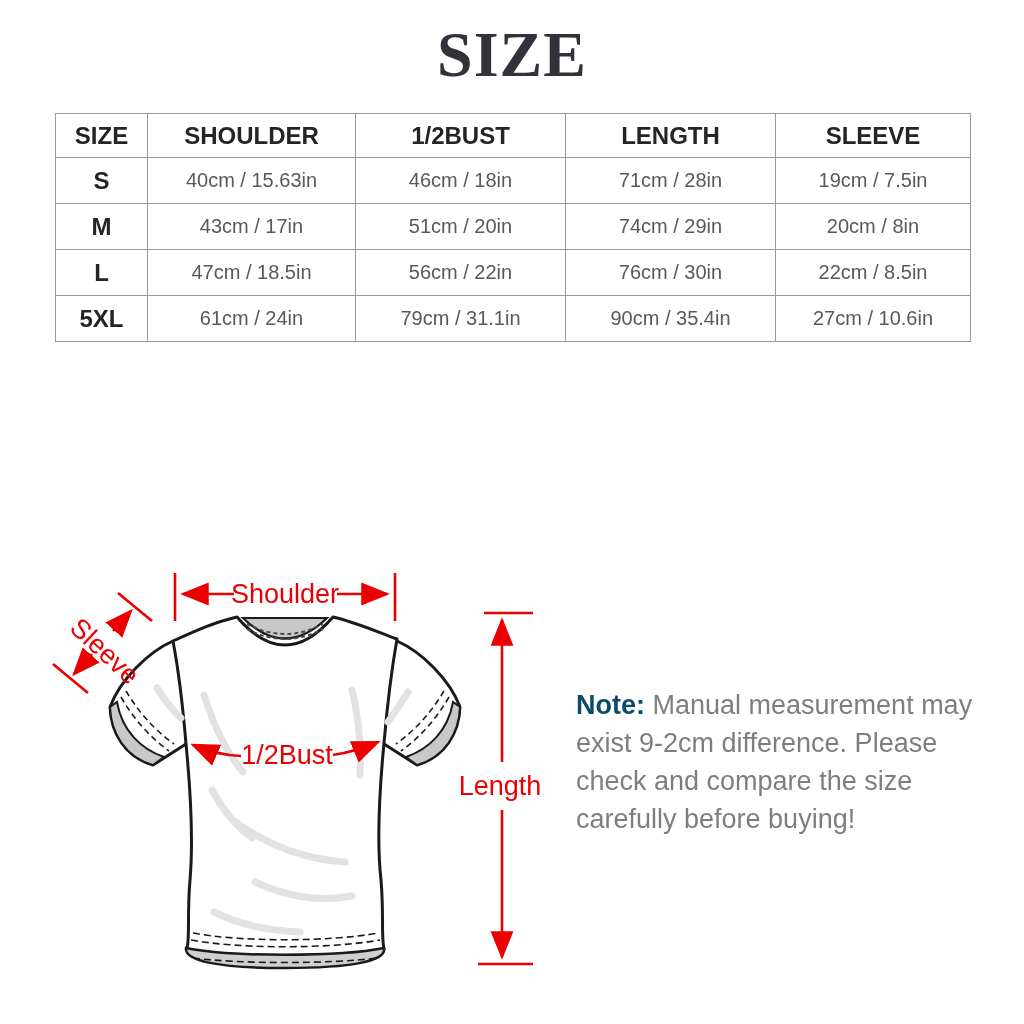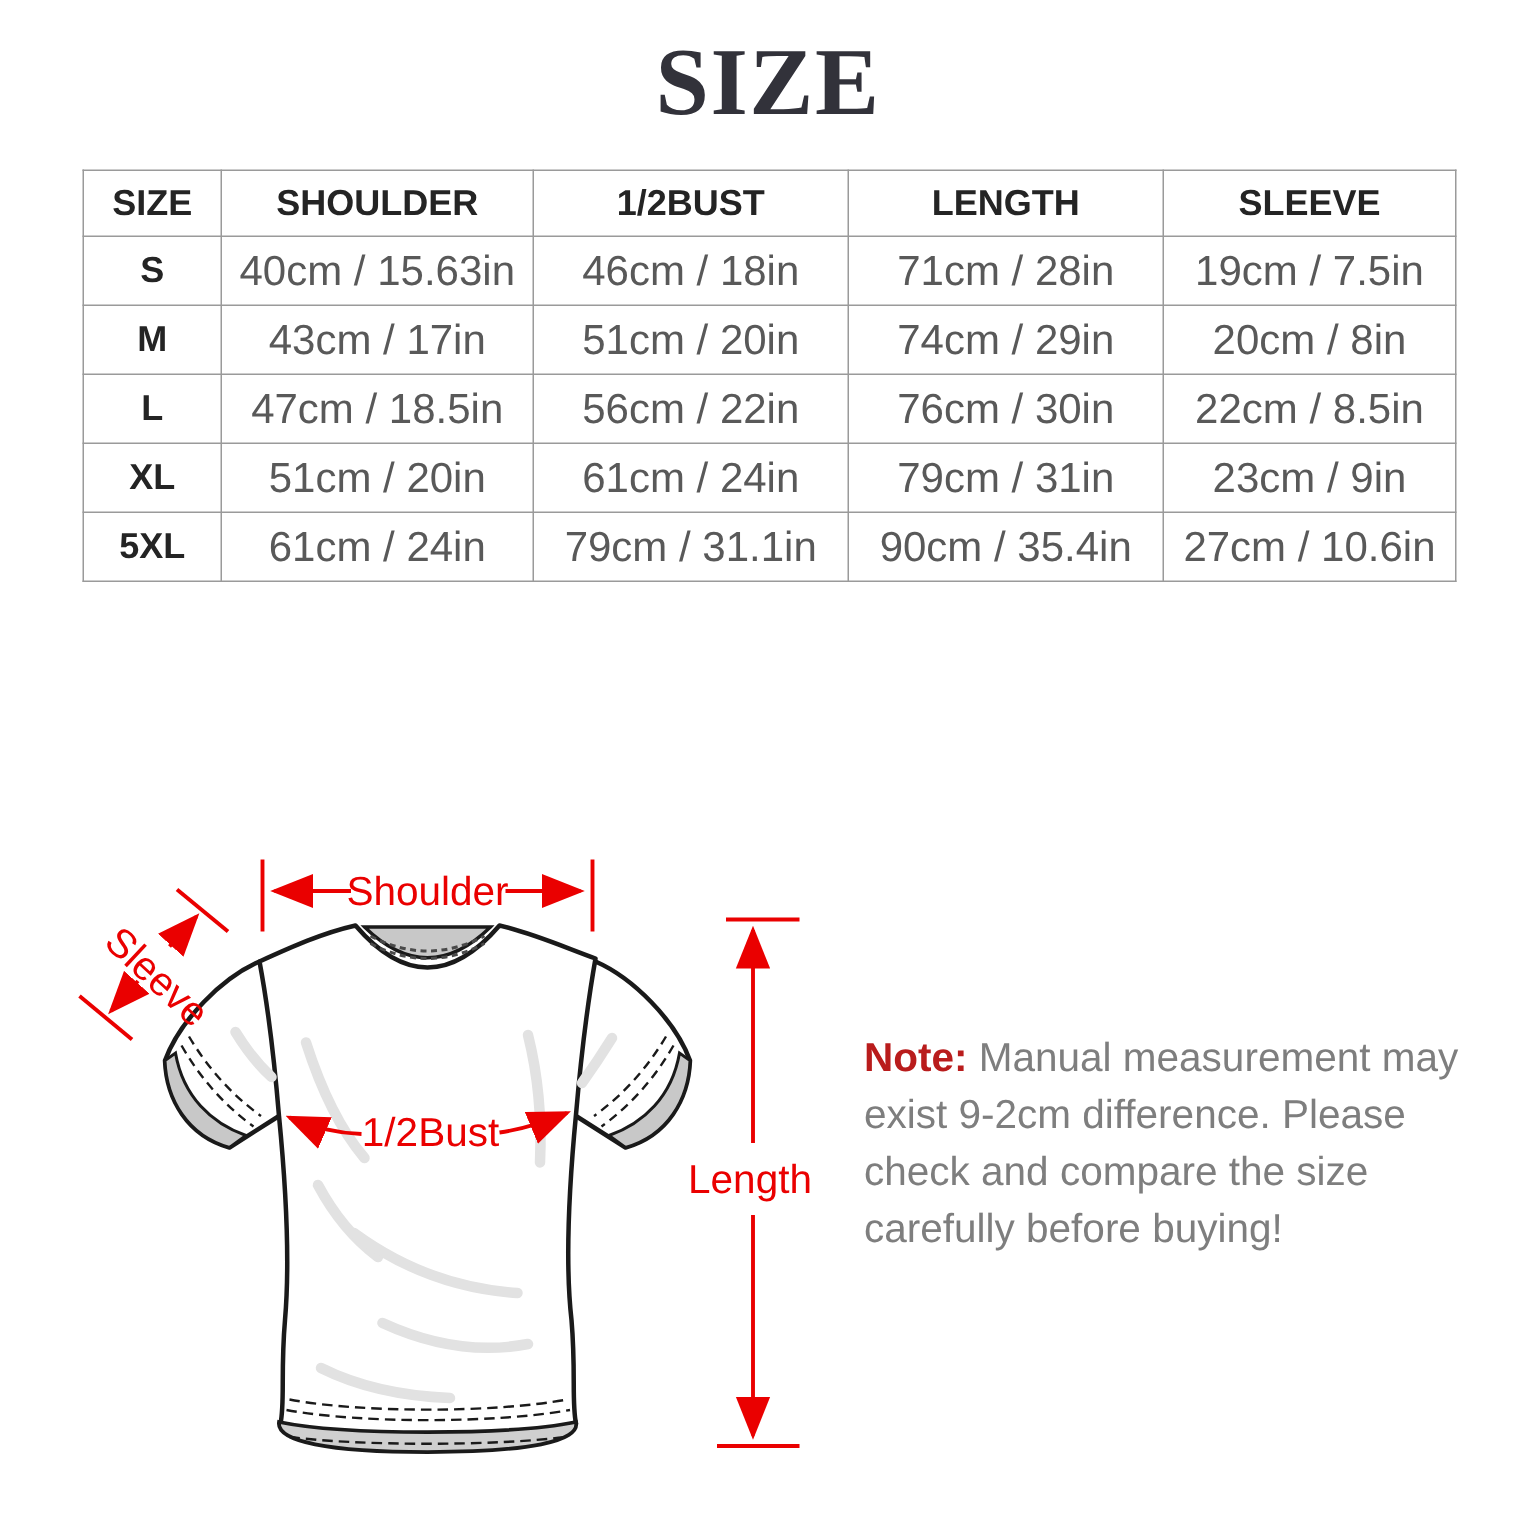--- a/index.html
+++ b/index.html
@@ -25,29 +25,29 @@
   table.size-table col.c3{width:210px;}
   table.size-table col.c4{width:195px;}
   table.size-table th, table.size-table td{
     border:1px solid #9a9a9a;text-align:center;vertical-align:middle;
     padding:0;
   }
   table.size-table thead tr{height:44px;}
   table.size-table tbody tr{height:46px;}
   table.size-table thead th{font-size:24px;font-weight:bold;color:#242424;}
   table.size-table tbody th{font-size:24px;font-weight:bold;color:#242424;}
-  table.size-table tbody td{font-size:28px;font-weight:normal;color:#595959;}
+  table.size-table tbody td{font-size:20px;font-weight:normal;color:#595959;}
   
   .diagram-svg{position:absolute;left:0;top:0;width:1024px;height:1024px;}
   
   .note-block{
     position:absolute;left:576px;top:686px;width:408px;
     font-size:27px;line-height:38px;color:#7e7e7e;
   }
-  .note-block b{font-weight:bold;color:#b91c1c;}
+  .note-block b{font-weight:bold;color:#0c4a6e;}
 </style>
 </head>
 <body>
 
 <h1 class="page-title">SIZE</h1>
 
 <div class="size-table-wrap">
   <table class="size-table">
     <colgroup>
         <col class="c0">
@@ -79,27 +79,20 @@
         <td>51cm / 20in</td>
         <td>74cm / 29in</td>
         <td>20cm / 8in</td>
       </tr>
       <tr>
         <th>L</th>
         <td>47cm / 18.5in</td>
         <td>56cm / 22in</td>
         <td>76cm / 30in</td>
         <td>22cm / 8.5in</td>
-      </tr>
-      <tr>
-        <th>XL</th>
-        <td>51cm / 20in</td>
-        <td>61cm / 24in</td>
-        <td>79cm / 31in</td>
-        <td>23cm / 9in</td>
       </tr>
       <tr>
         <th>5XL</th>
         <td>61cm / 24in</td>
         <td>79cm / 31.1in</td>
         <td>90cm / 35.4in</td>
         <td>27cm / 10.6in</td>
       </tr>
     </tbody>
   </table>

